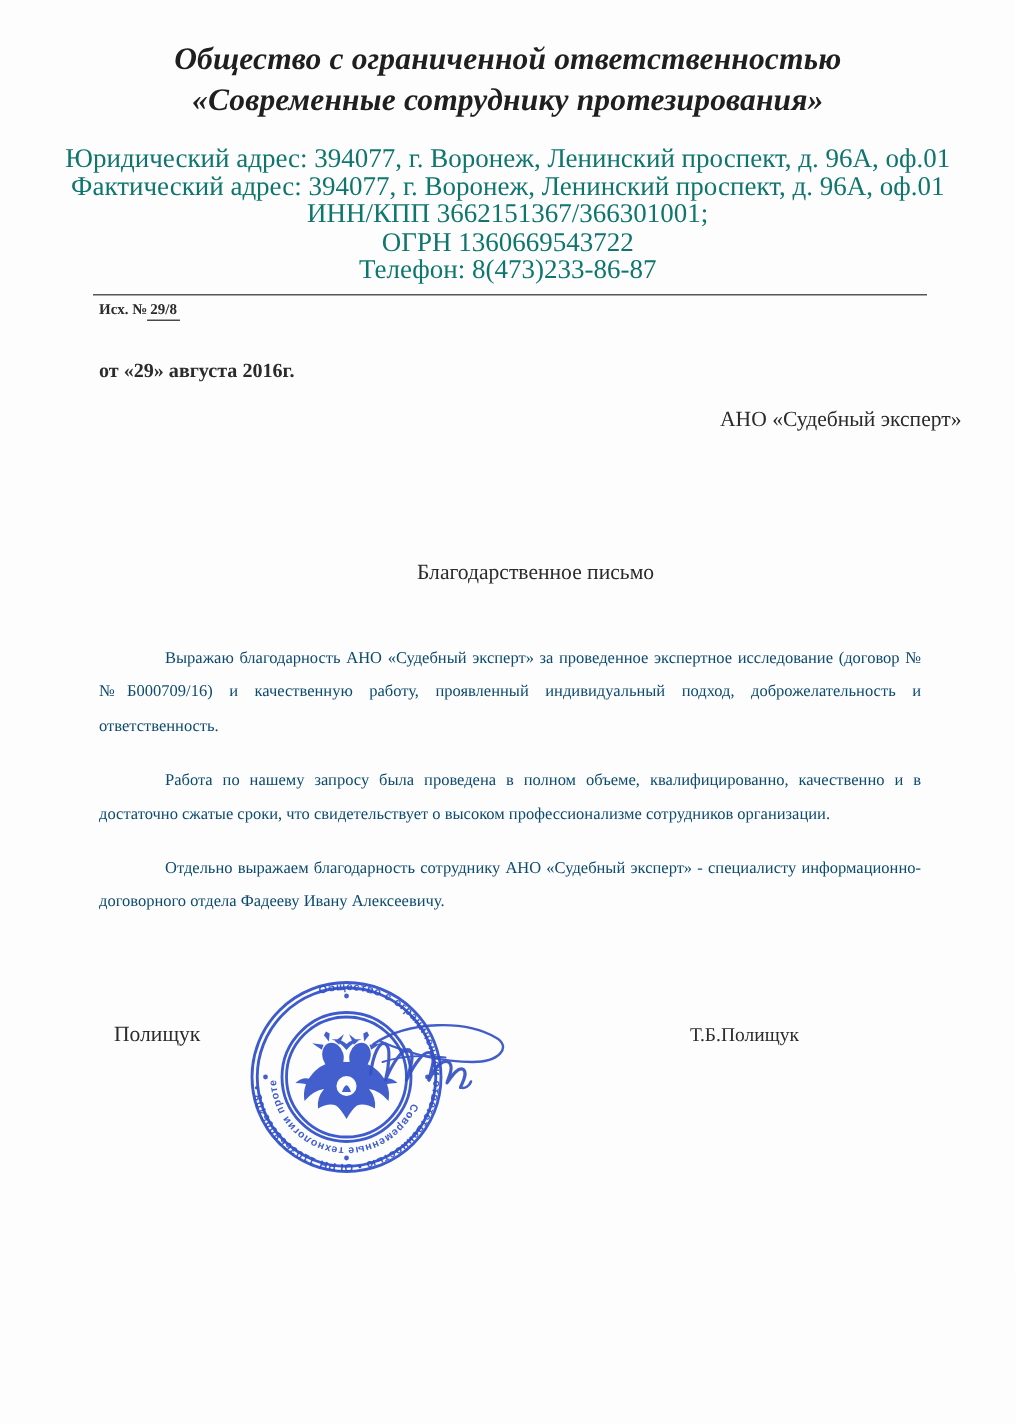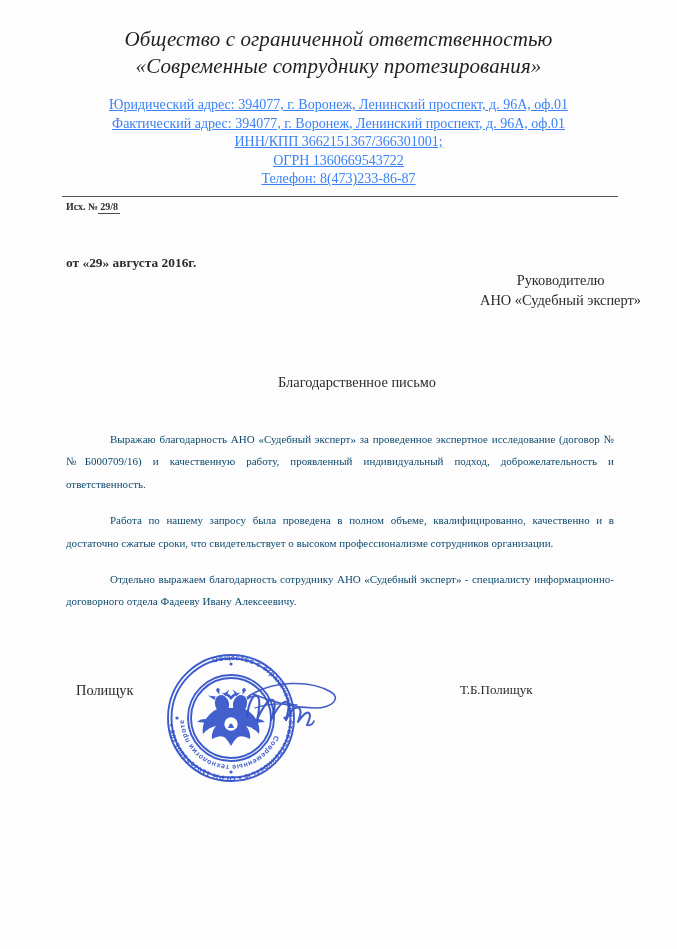--- a/index.html
+++ b/index.html
@@ -19,38 +19,37 @@
   
   .letterhead {
     position: absolute;
     left: 0;
     top: 26px;
     width: 677px;
     text-align: center;
   }
   .org-title-line {
     font-style: italic;
-    font-weight: normal;
+    font-weight: bold;
     font-size: 21px;
     line-height: 27px;
     letter-spacing: 0.1px;
     color: #1f1f1f;
   }
   .contacts {
     position: absolute;
     left: 0;
     top: 96px;
     width: 677px;
     text-align: center;
   }
   .contact-line {
-    font-size: 14px;
+    font-size: 18px;
     line-height: 18.6px;
-    color: #3b82f6;
-    text-decoration: underline;
+    color: #0f766e;
   }
   
   .hr-main {
     position: absolute;
     left: 62px;
     top: 196px;
     width: 556px;
     height: 0;
     border-top: 1.3px solid #555;
   }
@@ -68,21 +67,20 @@
     border-bottom: 1px solid #4a4a4a;
     padding: 0 2px 1px 2px;
   }
   .ref-date {
     position: absolute;
     left: 66px;
     top: 239px;
     font-size: 13.4px;
     font-weight: bold;
     color: #2b2b2b;
-    margin-top: 16px;
   }
   
   .addressee {
     position: absolute;
     right: 36px;
     top: 270px;
     text-align: center;
     font-size: 14.4px;
     line-height: 20px;
   }
@@ -150,21 +148,20 @@
     <div class="contact-line">ОГРН 1360669543722</div>
     <div class="contact-line">Телефон: 8(473)233-86-87</div>
   </div>
 
   <div class="hr-main"></div>
 
   <div class="ref-out"><span>Исх. №</span><span class="ref-num">29/8</span></div>
   <div class="ref-date">от «29» августа 2016г.</div>
 
   <div class="addressee">
-    <div>Руководителю</div>
     <div>АНО «Судебный эксперт»</div>
   </div>
 
   <div class="doc-title">Благодарственное письмо</div>
 
   <div class="body-text">
     <p class="body-para">Выражаю благодарность АНО «Судебный эксперт» за проведенное экспертное исследование (договор № №Б000709/16) и качественную работу, проявленный индивидуальный подход, доброжелательность и ответственность.</p>
     <p class="body-para">Работа по нашему запросу была проведена в полном объеме, квалифицированно, качественно и в достаточно сжатые сроки, что свидетельствует о высоком профессионализме сотрудников организации.</p>
     <p class="body-para">Отдельно выражаем благодарность сотруднику АНО «Судебный эксперт» - специалисту информационно-договорного отдела Фадееву Ивану Алексеевичу.</p>
   </div>

